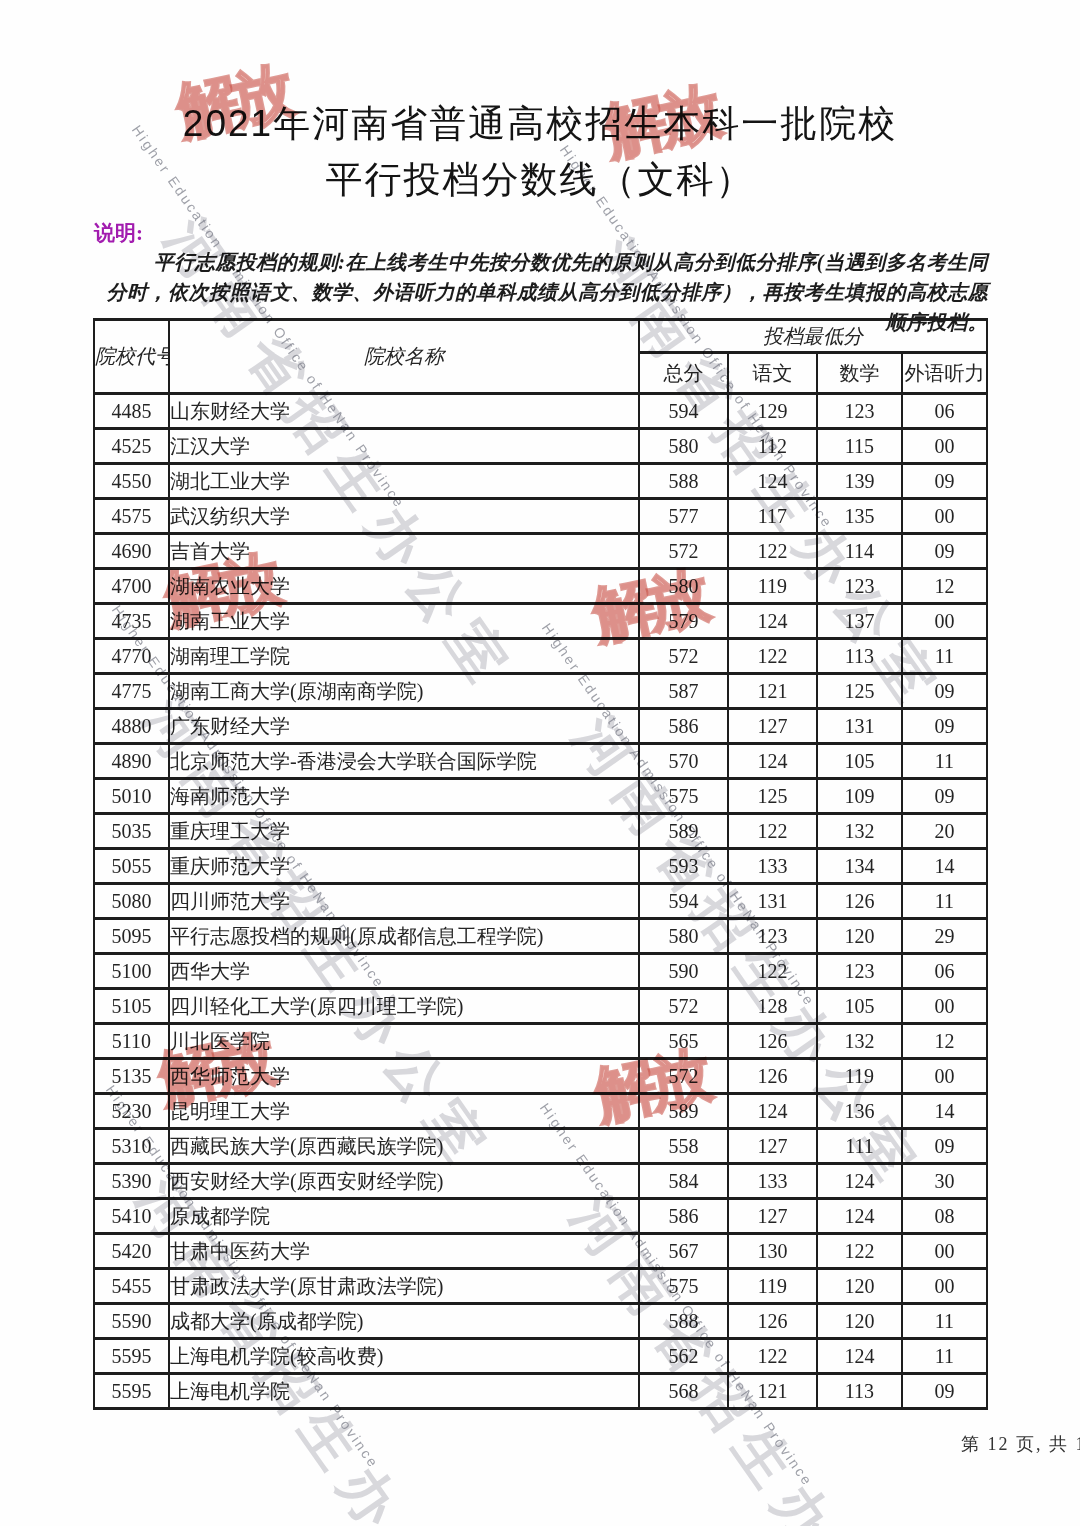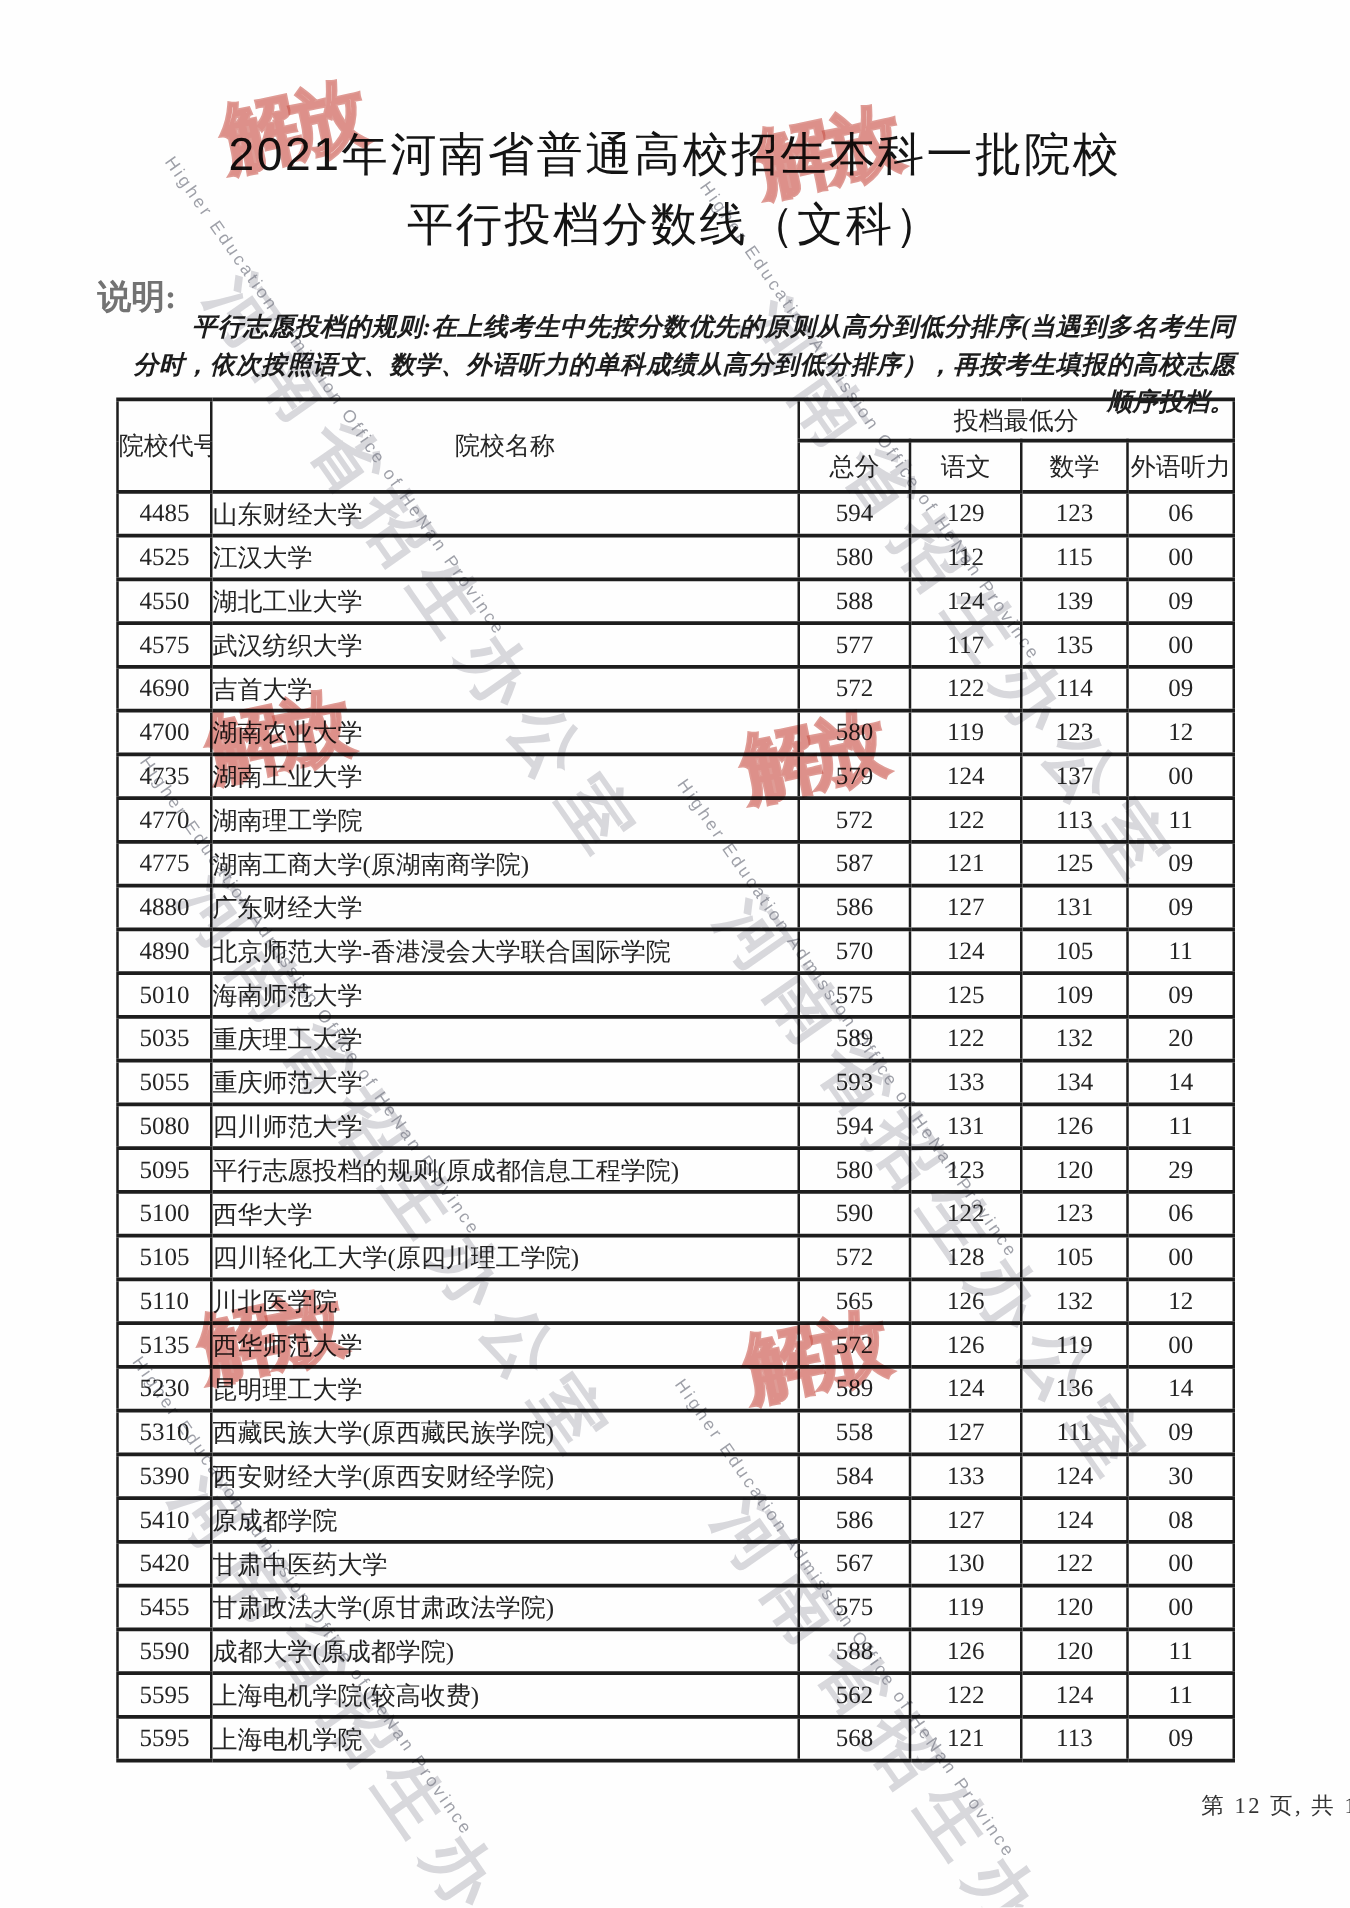--- a/index.html
+++ b/index.html
@@ -12,22 +12,22 @@
   
   .title-block {
     position:absolute; top:96px; left:0; width:100%;
     text-align:center; z-index:1;
     font-family:"Liberation Sans","DejaVu Sans",sans-serif;
     font-weight:normal; color:#141414;
     font-size:37px; line-height:1.5; letter-spacing:2px;
   }
   
   .notes-heading {
-    position:absolute; top:219px; left:78px; z-index:1;
-    font-size:27px; font-weight:bold; color:#737373;
+    position:absolute; top:219px; left:94px; z-index:1;
+    font-size:21px; font-weight:bold; color:#a21caf;
   }
   .notes-body {
     position:absolute; top:247px; left:94px; width:894px; z-index:1;
     font-size:20px; font-weight:bold; font-style:italic;
     line-height:1.5; text-indent:2em; color:#1c1c1c;
     letter-spacing:0.5px;
     text-align:right;
   }
   
   table.scores {
@@ -35,21 +35,21 @@
     width:893px; border-collapse:collapse; table-layout:fixed;
     background:transparent;
   }
   table.scores th, table.scores td {
     border:2px solid #1d1d1d;
     border-top-width:3px; border-bottom-width:3px;
     font-size:20px; font-weight:normal; color:#242424;
     padding:0; overflow:hidden; white-space:nowrap;
   }
   .w0{width:75px}.w1{width:470px}.w2{width:89px}.w3{width:89px}.w4{width:85px}.w5{width:85px}
-  tr.hrow1 th { height:30px; }
+  tr.hrow1 th { height:30px;font-style:italic; }
   tr.hrow2 th { height:38px; }
   tbody tr { height:35px;padding-left:16px; }
   td.c0, td.c2, td.c3, td.c4, td.c5 { text-align:center; }
   td.c1 { text-align:left; padding-left:10px; }
   th { text-align:center; }
   
   .footer {
     position:absolute; top:1432px; left:0; width:100%; z-index:1;
     text-align:right; font-size:18px; color:#333; letter-spacing:2px;padding-left:44px;
   }

